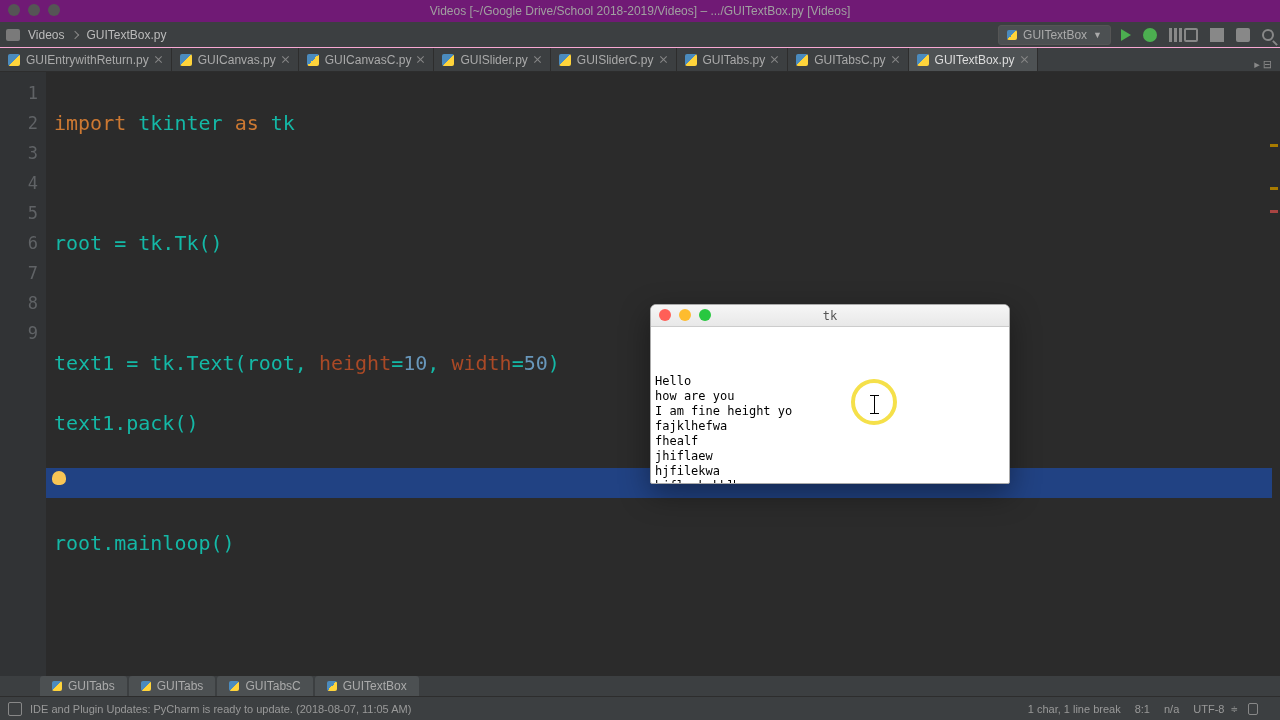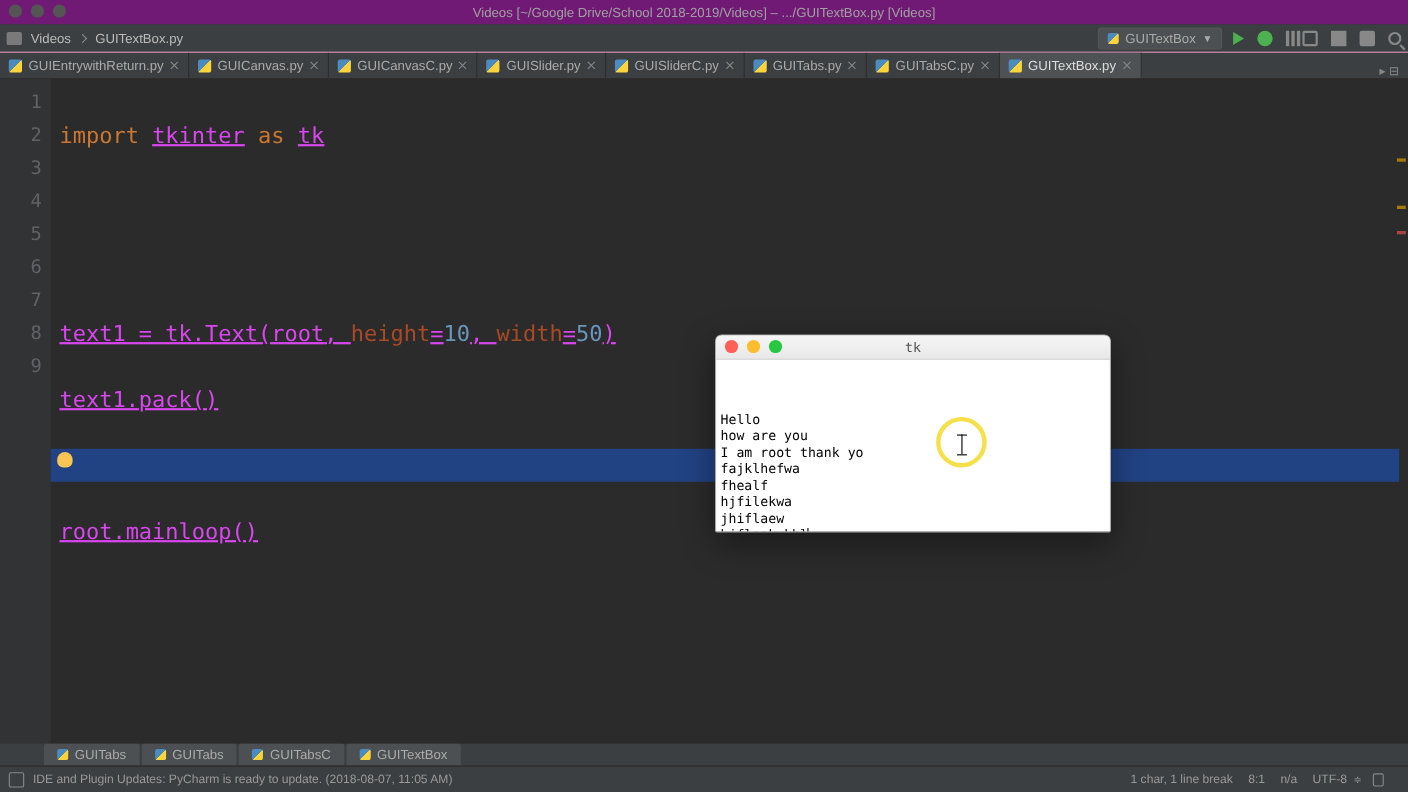--- a/index.html
+++ b/index.html
@@ -32,21 +32,21 @@
   .tab .close-x:before, .tab .close-x:after { content:""; position:absolute; left:3px; top:-1px; width:1px; height:9px; background:#888; }
   .tab .close-x:before { transform:rotate(45deg);} .tab .close-x:after { transform:rotate(-45deg);}
   .tabstrip .right-arrows { margin-left:auto; padding:0 8px; color:#888; font-size:11px; }
   
   .editor-area { position:relative; height:624px; background:#2b2b2b; display:flex; font-family:Menlo, monospace; font-size:20px; }
   .gutter { width:46px; background:#313335; color:#606366; text-align:right; padding:6px 8px 0 0; line-height:30px; font-size:17px; }
   .code { flex:1; padding:6px 0 0 8px; line-height:30px; white-space:pre; position:relative; }
   .line { height:30px; }
   .line.hl { background:#214283; margin-left:-8px; padding-left:8px; width:100%; position:relative; }
   .bulb { position:absolute; left:6px; top:3px; width:14px; height:14px; background:#f8c555; border-radius:50% 50% 40% 40%; }
-  .kw { color:#cc7832; } .name { color:#d946ef;text-decoration:underline; } .kwarg { color:#aa4926; } .num { color:#6897bb; }
+  .kw { color:#cc7832; } .name { color:#14b8a6; } .kwarg { color:#aa4926; } .num { color:#6897bb; }
   
   .tk-window { position:absolute; left:650px; top:232px; width:360px; height:180px; background:#fff; border:1px solid #aaa; border-radius:6px 6px 2px 2px; box-shadow:0 10px 30px rgba(0,0,0,.4); overflow:hidden; color:#000; }
   .tk-titlebar { height:22px; background:linear-gradient(#f6f6f6,#e8e8e8); border-bottom:1px solid #ccc; display:flex; align-items:center; position:relative; }
   .tk-titlebar .tl-wrap { position:absolute; left:8px; top:4px; display:flex; gap:8px; }
   .tk-titlebar .tl-r { width:12px; height:12px; border-radius:50%; background:#ff5f57; }
   .tk-titlebar .tl-y { width:12px; height:12px; border-radius:50%; background:#febc2e; }
   .tk-titlebar .tl-g { width:12px; height:12px; border-radius:50%; background:#28c840; }
   .tk-titlebar .tk-title { flex:1; text-align:center; font-size:12px; color:#555; }
   .tk-text { padding:2px 4px; font-family:Menlo, monospace; font-size:12px; line-height:15px; white-space:pre; position:relative; }
   .cursor-mark { display:inline-block; width:1px; height:13px; background:#000; vertical-align:middle; }
@@ -157,40 +157,41 @@
       <div>4</div>
       <div>5</div>
       <div>6</div>
       <div>7</div>
       <div>8</div>
       <div>9</div>
     </div>
   <div class="code">
 <div class="line"><span class="kw">import</span> <span class="name">tkinter</span> <span class="kw">as</span> <span class="name">tk</span></div>
 <div class="line"></div>
+<div class="line"><span class="name">root = tk.Tk()</span></div>
 <div class="line"></div>
 <div class="line"><span class="name">text1 = tk.Text(root</span><span class="name">, </span><span class="kwarg">height</span><span class="name">=</span><span class="num">10</span><span class="name">, </span><span class="kwarg">width</span><span class="name">=</span><span class="num">50</span><span class="name">)</span></div>
 <div class="line"><span class="name">text1.pack()</span></div>
 <div class="line hl"><span class="bulb"></span></div>
 <div class="line"><span class="name">root.mainloop()</span></div>
 <div class="line"></div>
   </div>
 
   <div class="tk-window">
     <div class="tk-titlebar">
       <div class="tl-wrap">
         <div class="tl-r"></div>
         <div class="tl-y"></div>
         <div class="tl-g"></div>
       </div>
       <div class="tk-title">tk</div>
     </div>
     <div class="tk-text" id="tk-text">
       <div class="yellow-circle"><span class="ibeam-bot"></span></div>
-    <div>Hello</div><div>how are you</div><div>I am root thank yo</div><div></div><div></div><div>fajklhefwa</div><div>fhealf</div><div>hjfilekwa</div><div>jhiflaew</div><div>hjfleakwkhl<span class="cursor-mark"></span></div></div>
+    <div>Hello</div><div>how are you</div><div>I am fine height yo</div><div></div><div></div><div>fajklhefwa</div><div>fhealf</div><div>jhiflaew</div><div>hjfilekwa</div><div>hjfleakwkhl<span class="cursor-mark"></span></div></div>
   </div>
 
   <div class="right-gutter">
     <div class="marker"></div>
     <div class="marker" style="margin-bottom:20px"></div>
     <div class="marker red"></div>
   </div>
 </div>
 
 <div class="run-tabs" id="run-tabs">

